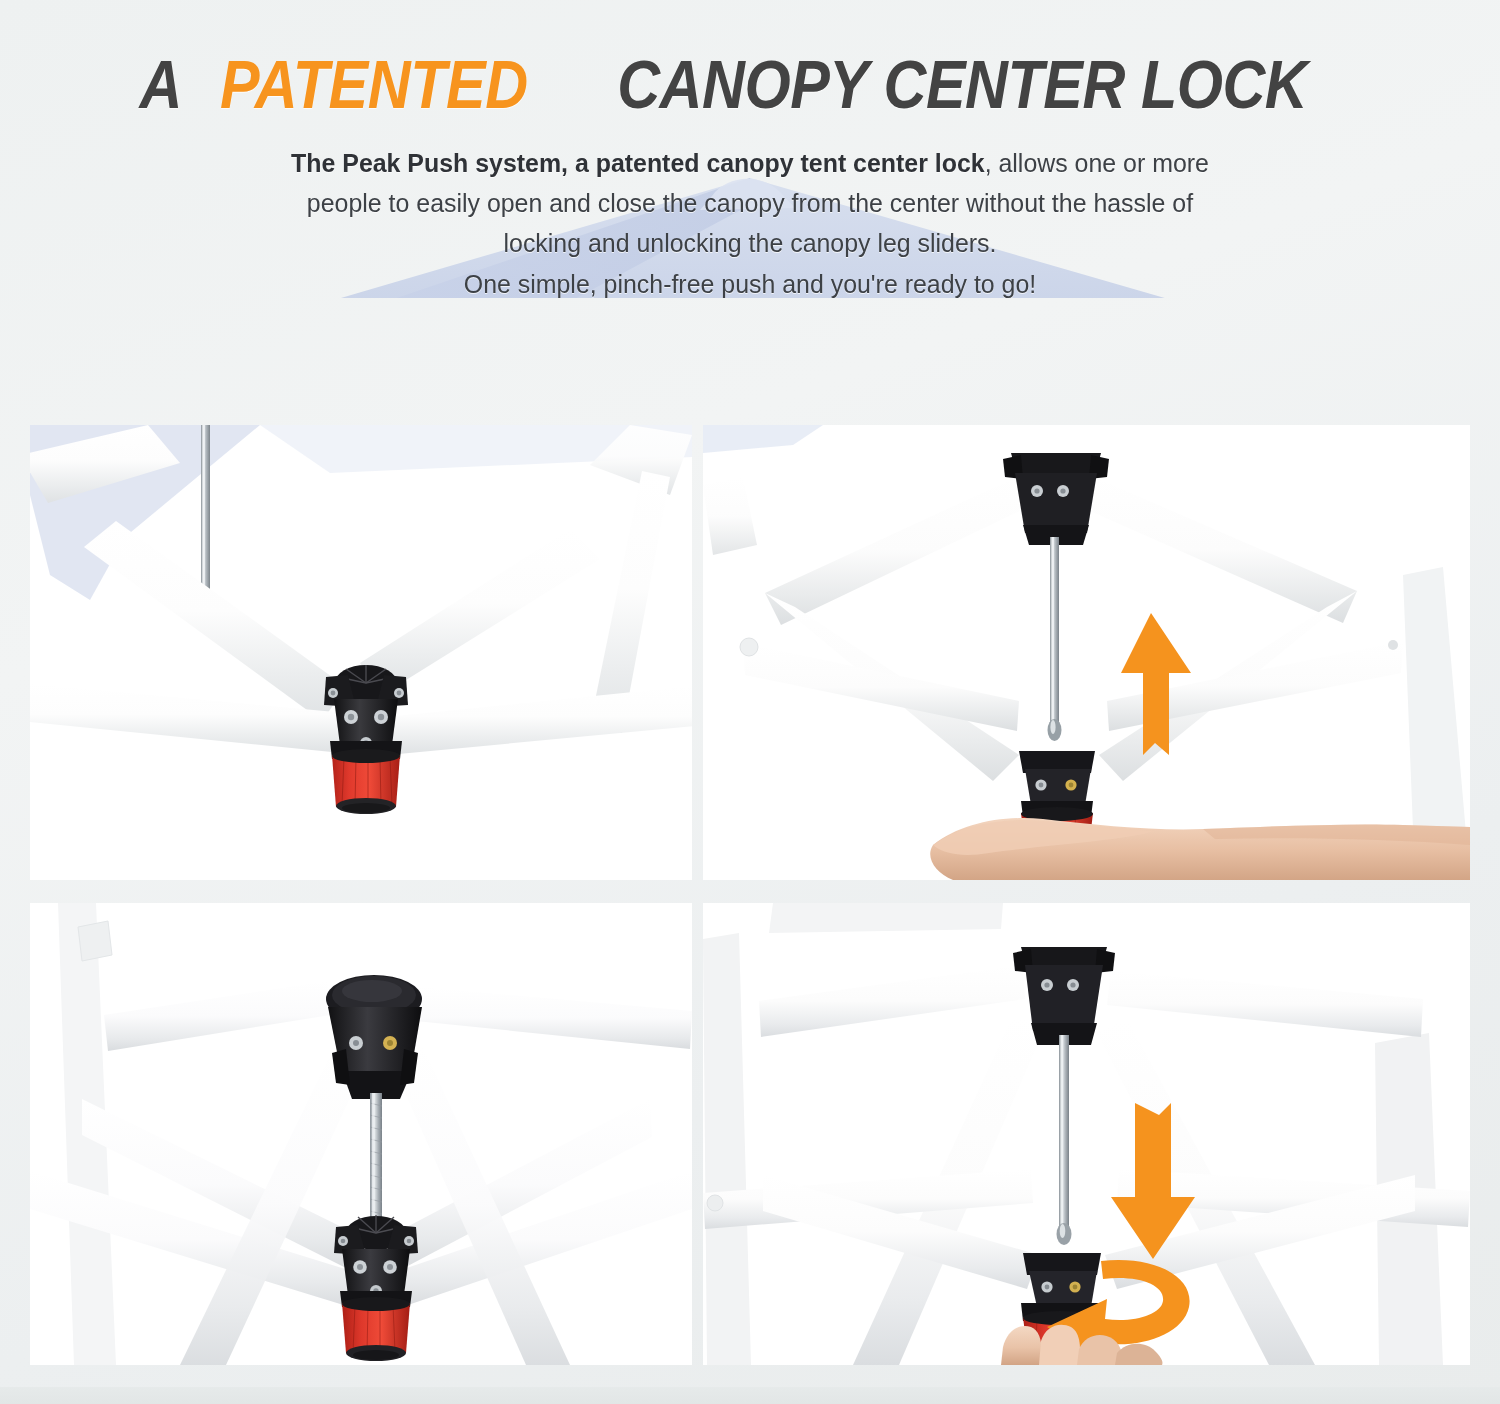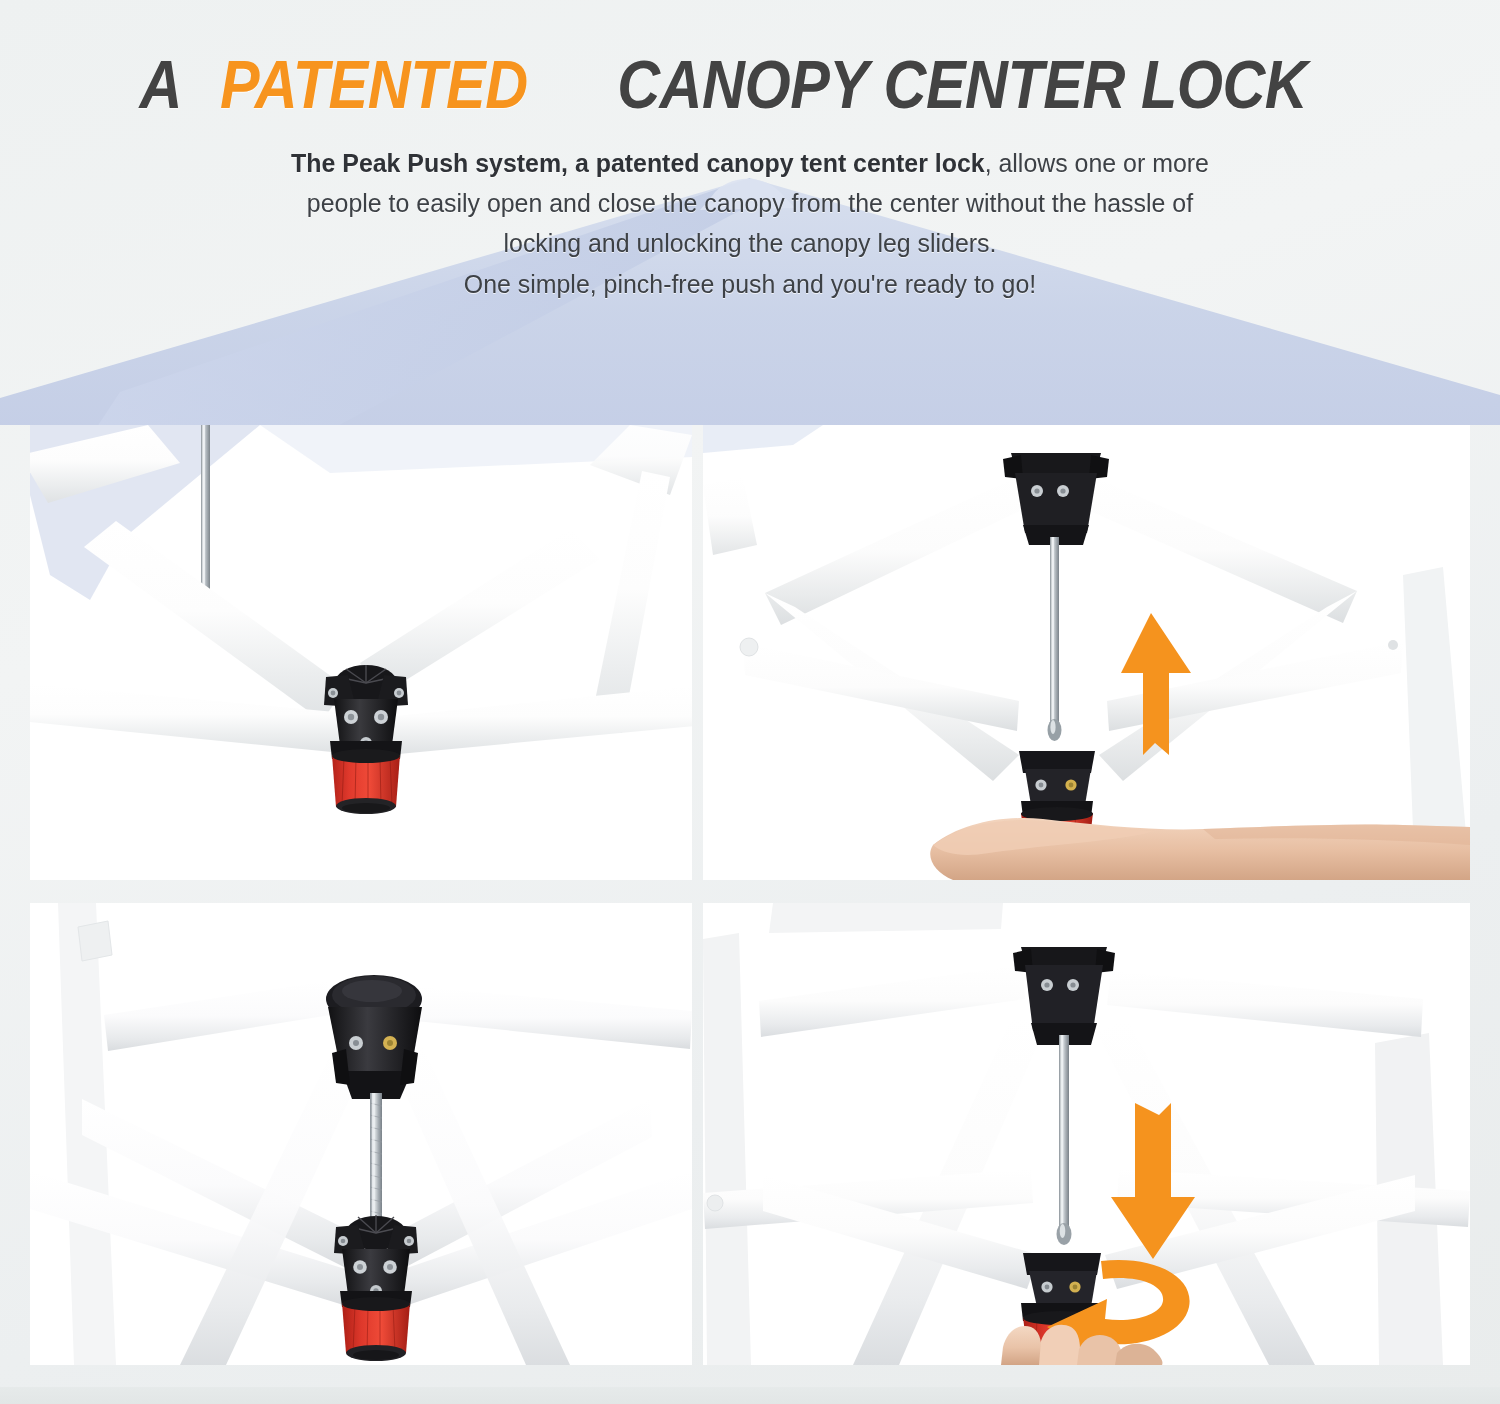--- a/index.html
+++ b/index.html
@@ -14,21 +14,21 @@
   body {
     font-family: "Liberation Sans", sans-serif;
     background: linear-gradient(160deg, #eef1f1 0%, #f2f4f4 35%, #eceff0 70%, #e9ecec 100%);
     position: relative;
   }
 
   
   .header {
     position: relative;
     width: 1500px;
-    height: 425px;
+    height: 298px;
     overflow: hidden;
   }
 
   
   .canopy-silhouette {
     position: absolute;
     left: 0; top: 0;
     width: 1500px; height: 425px;
     pointer-events: none;
   }

